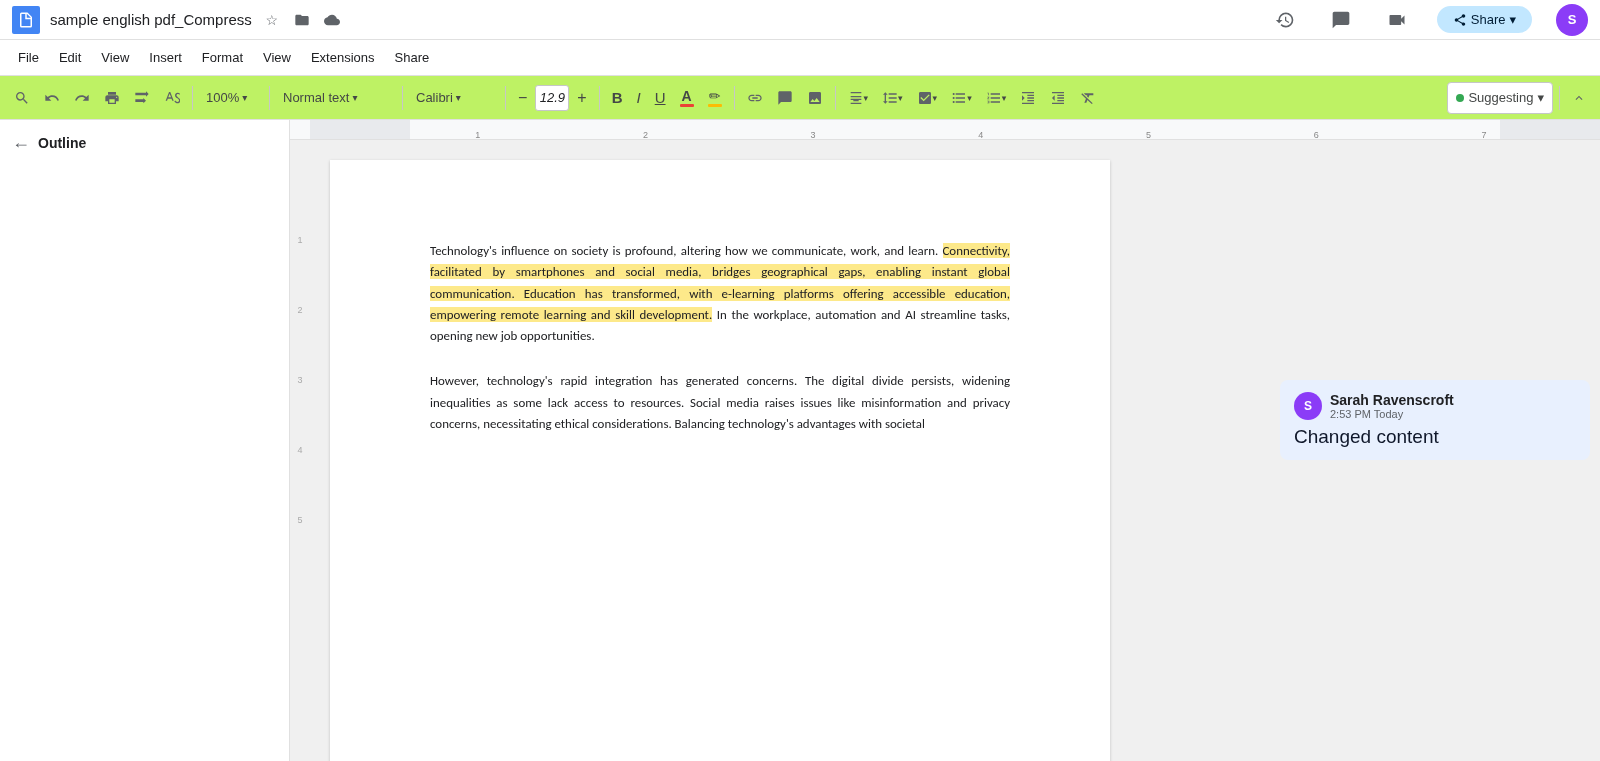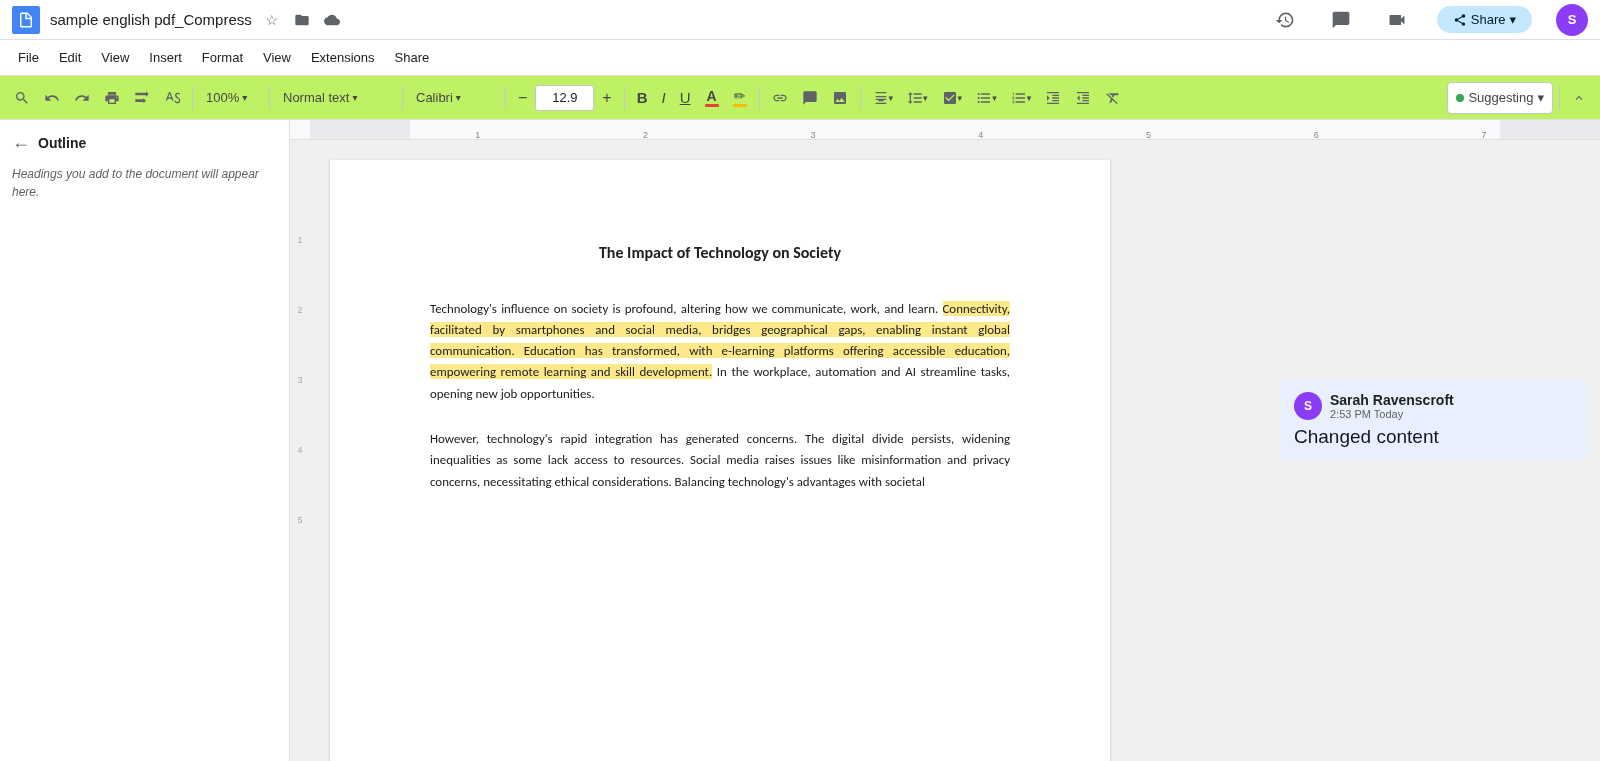--- a/index.html
+++ b/index.html
@@ -118,28 +118,29 @@
       border-radius: 4px;
       padding: 0 6px;
       height: 32px;
       cursor: pointer;
       font-size: 13px; color: #444746;
     }
     .zoom-btn { min-width: 64px; }
     .style-btn { min-width: 120px; }
     .font-btn { min-width: 90px; }
     .size-input {
-      width: 59px;
+      width: 34px;
       height: 26px;
       text-align: center;
       font-size: 13px;
       border: 1px solid #c5c6c7;
       border-radius: 3px;
       background: #fff;
       color: #202124;
+      font-style: italic;
     }
     .tb-bold { font-weight: bold; }
     .tb-italic { font-style: italic; }
     .tb-underline { text-decoration: underline; }
     .text-color-indicator {
       display: flex; flex-direction: column; align-items: center;
     }
     .text-color-bar {
       width: 14px; height: 3px;
       background: #ea4335;
@@ -575,21 +576,20 @@
     </button>
   </div>
 
   <div class="content-area">
 
     <div id="sidebar">
       <div class="sidebar-header">
         <div class="back-btn">←</div>
         <span class="outline-title">Outline</span>
       </div>
-      <div class="outline-hint">Headings you add to the document will appear here.</div>
     </div>
 
     <div class="doc-and-ruler" style="flex:1; display:flex; flex-direction:column; overflow:hidden;">
 
       <div id="ruler-bar">
         <div id="doc-ruler" style="flex:1; height:20px; position:relative; overflow:hidden; margin-left:20px;">
           <div class="ruler-gradient"></div>
           <div class="ruler-tick-container">
             <span class="ruler-tick" style="left:13%;">1</span>
             <span class="ruler-tick" style="left:26%;">2</span>
@@ -607,21 +607,20 @@
         <div class="v-ruler">
           <span>1</span>
           <span>2</span>
           <span>3</span>
           <span>4</span>
           <span>5</span>
         </div>
 
         <div id="doc-scroll">
           <div id="doc-page">
-            <div class="doc-title-text">The Impact of Technology on Society</div>
 
             <div class="doc-paragraph">
               <span>Technology's influence on society is profound, altering how we communicate, work, and learn. </span><span class="highlight">Connectivity, facilitated by smartphones and social media, bridges geographical gaps, enabling instant global communication. Education has transformed, with e-learning platforms offering accessible education, empowering remote learning and skill development.</span><span> In the workplace, automation and AI streamline tasks, opening new job opportunities.</span>
             </div>
 
             <div class="doc-paragraph">However, technology's rapid integration has generated concerns. The digital divide persists, widening inequalities as some lack access to resources. Social media raises issues like misinformation and privacy concerns, necessitating ethical considerations. Balancing technology's advantages with societal</div>
           </div>
         </div>
 
         <div id="comment-panel">

